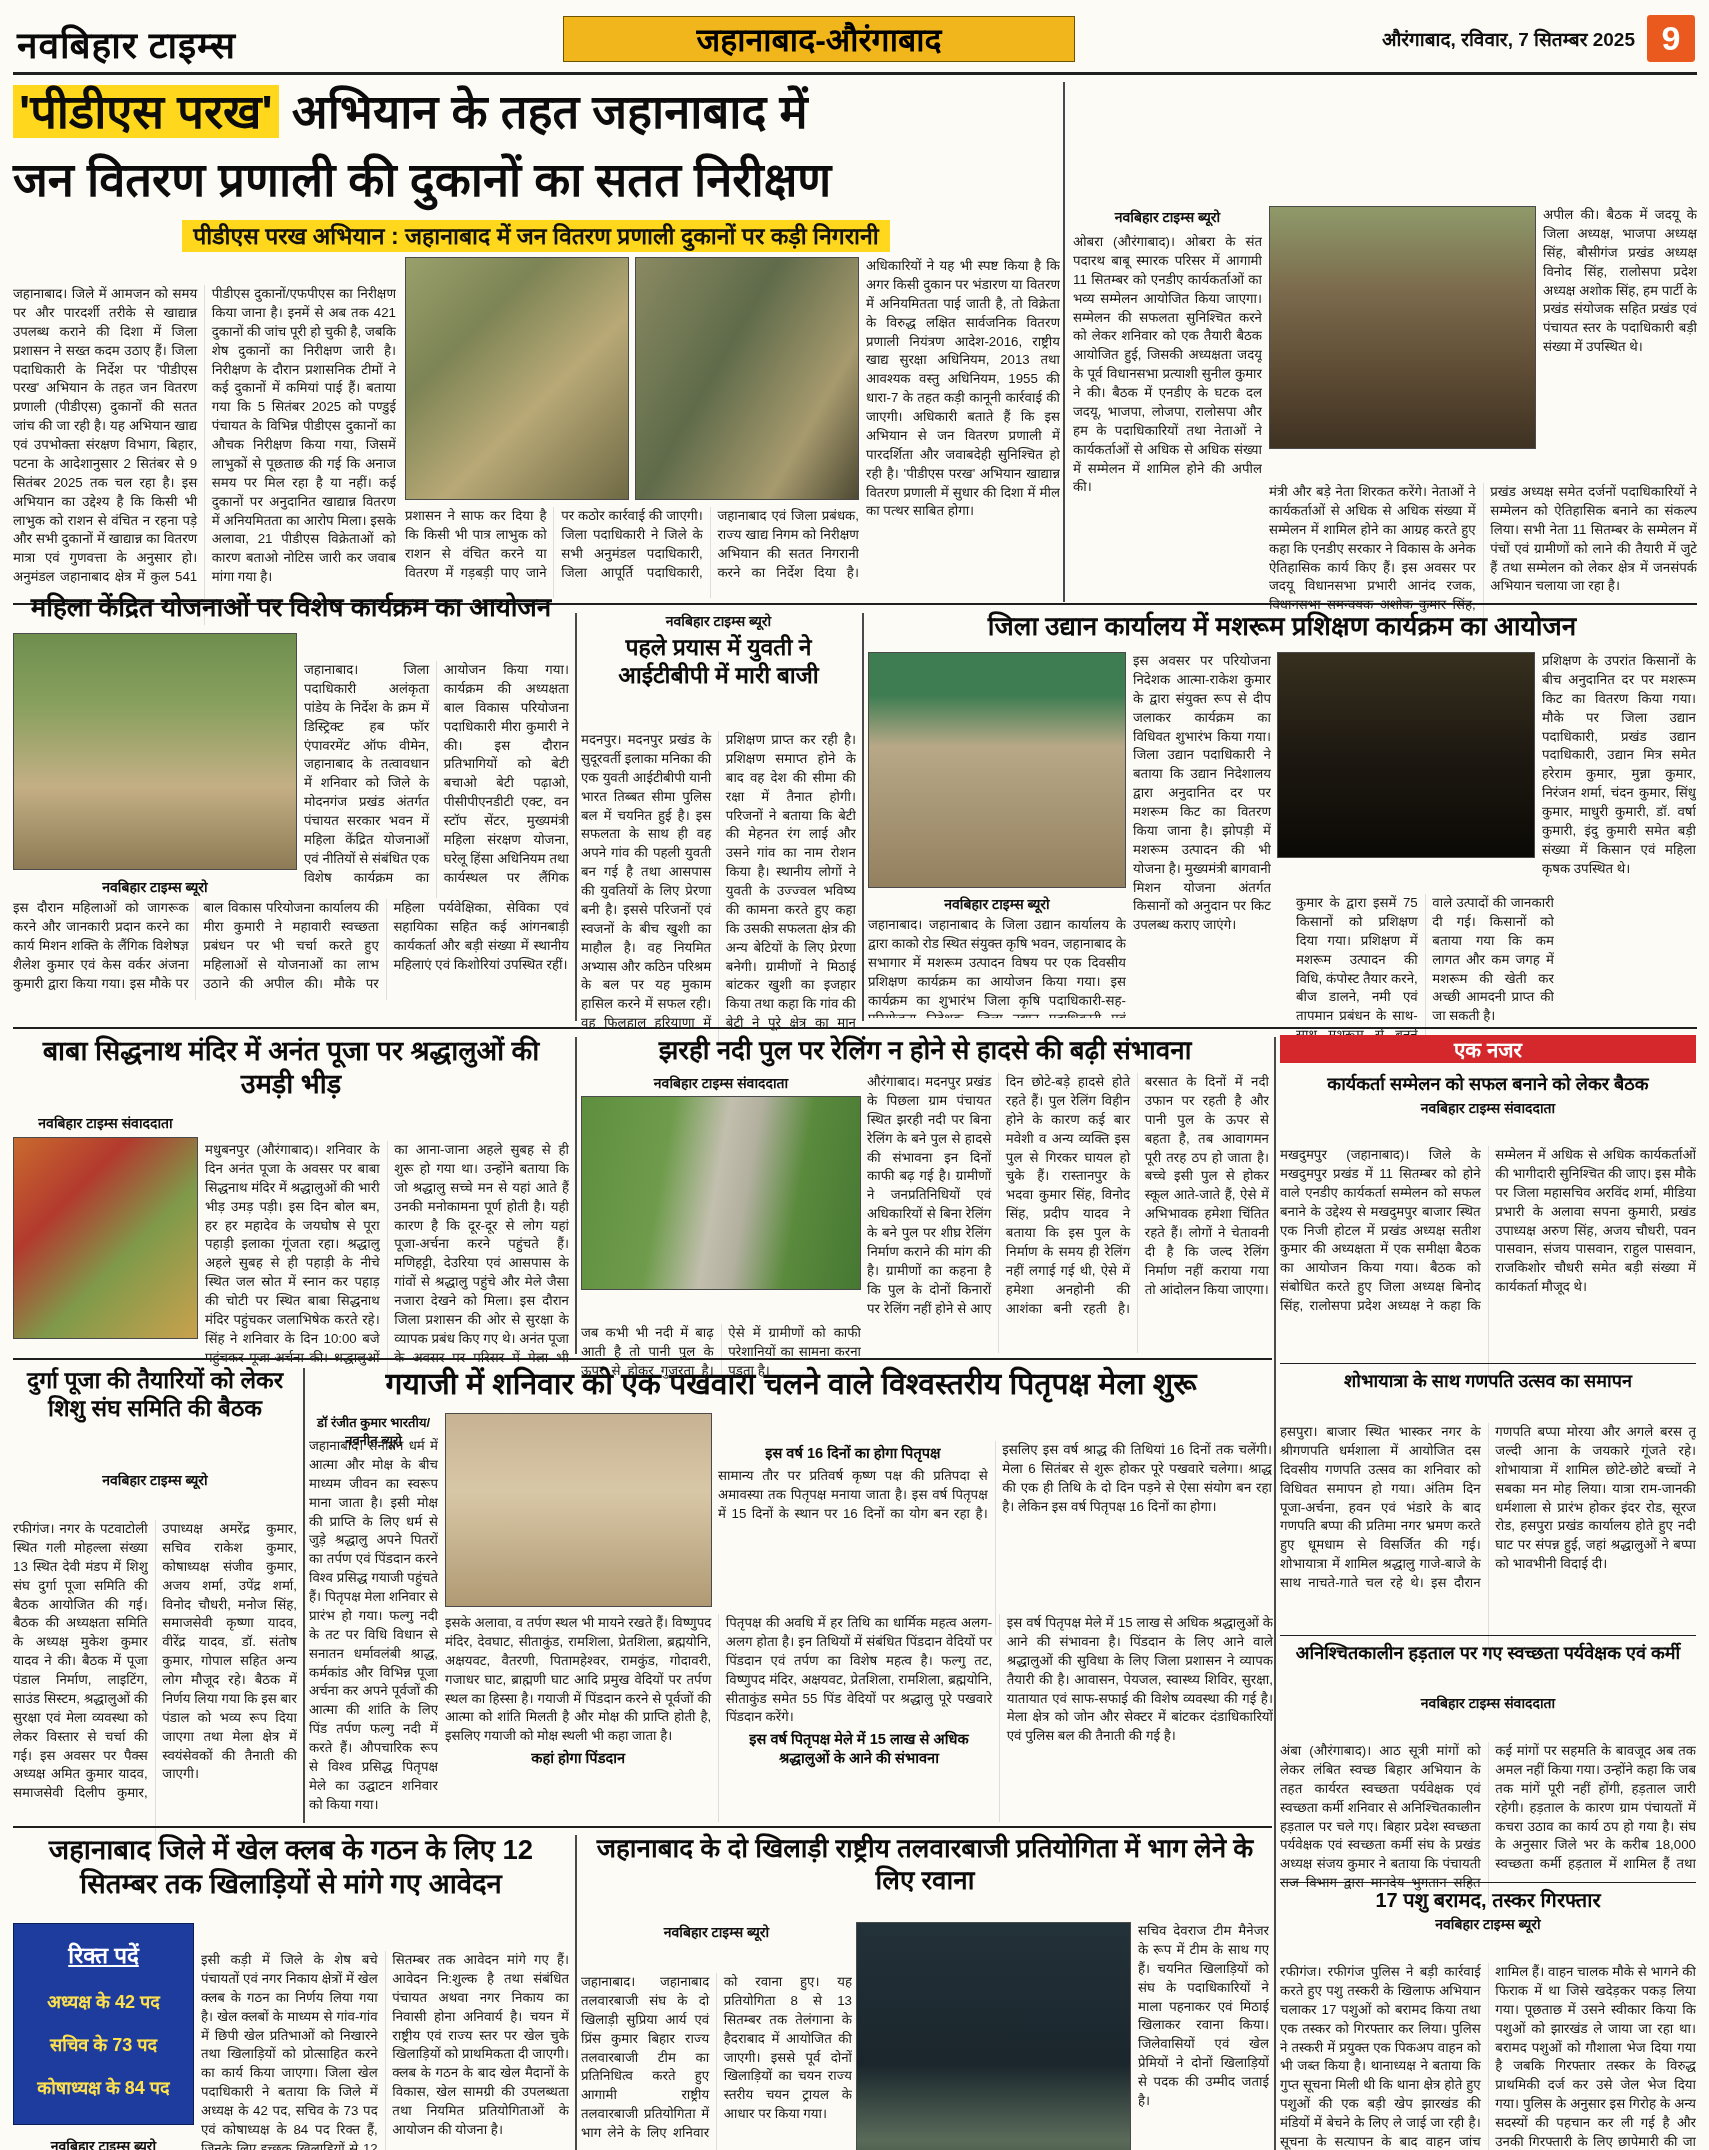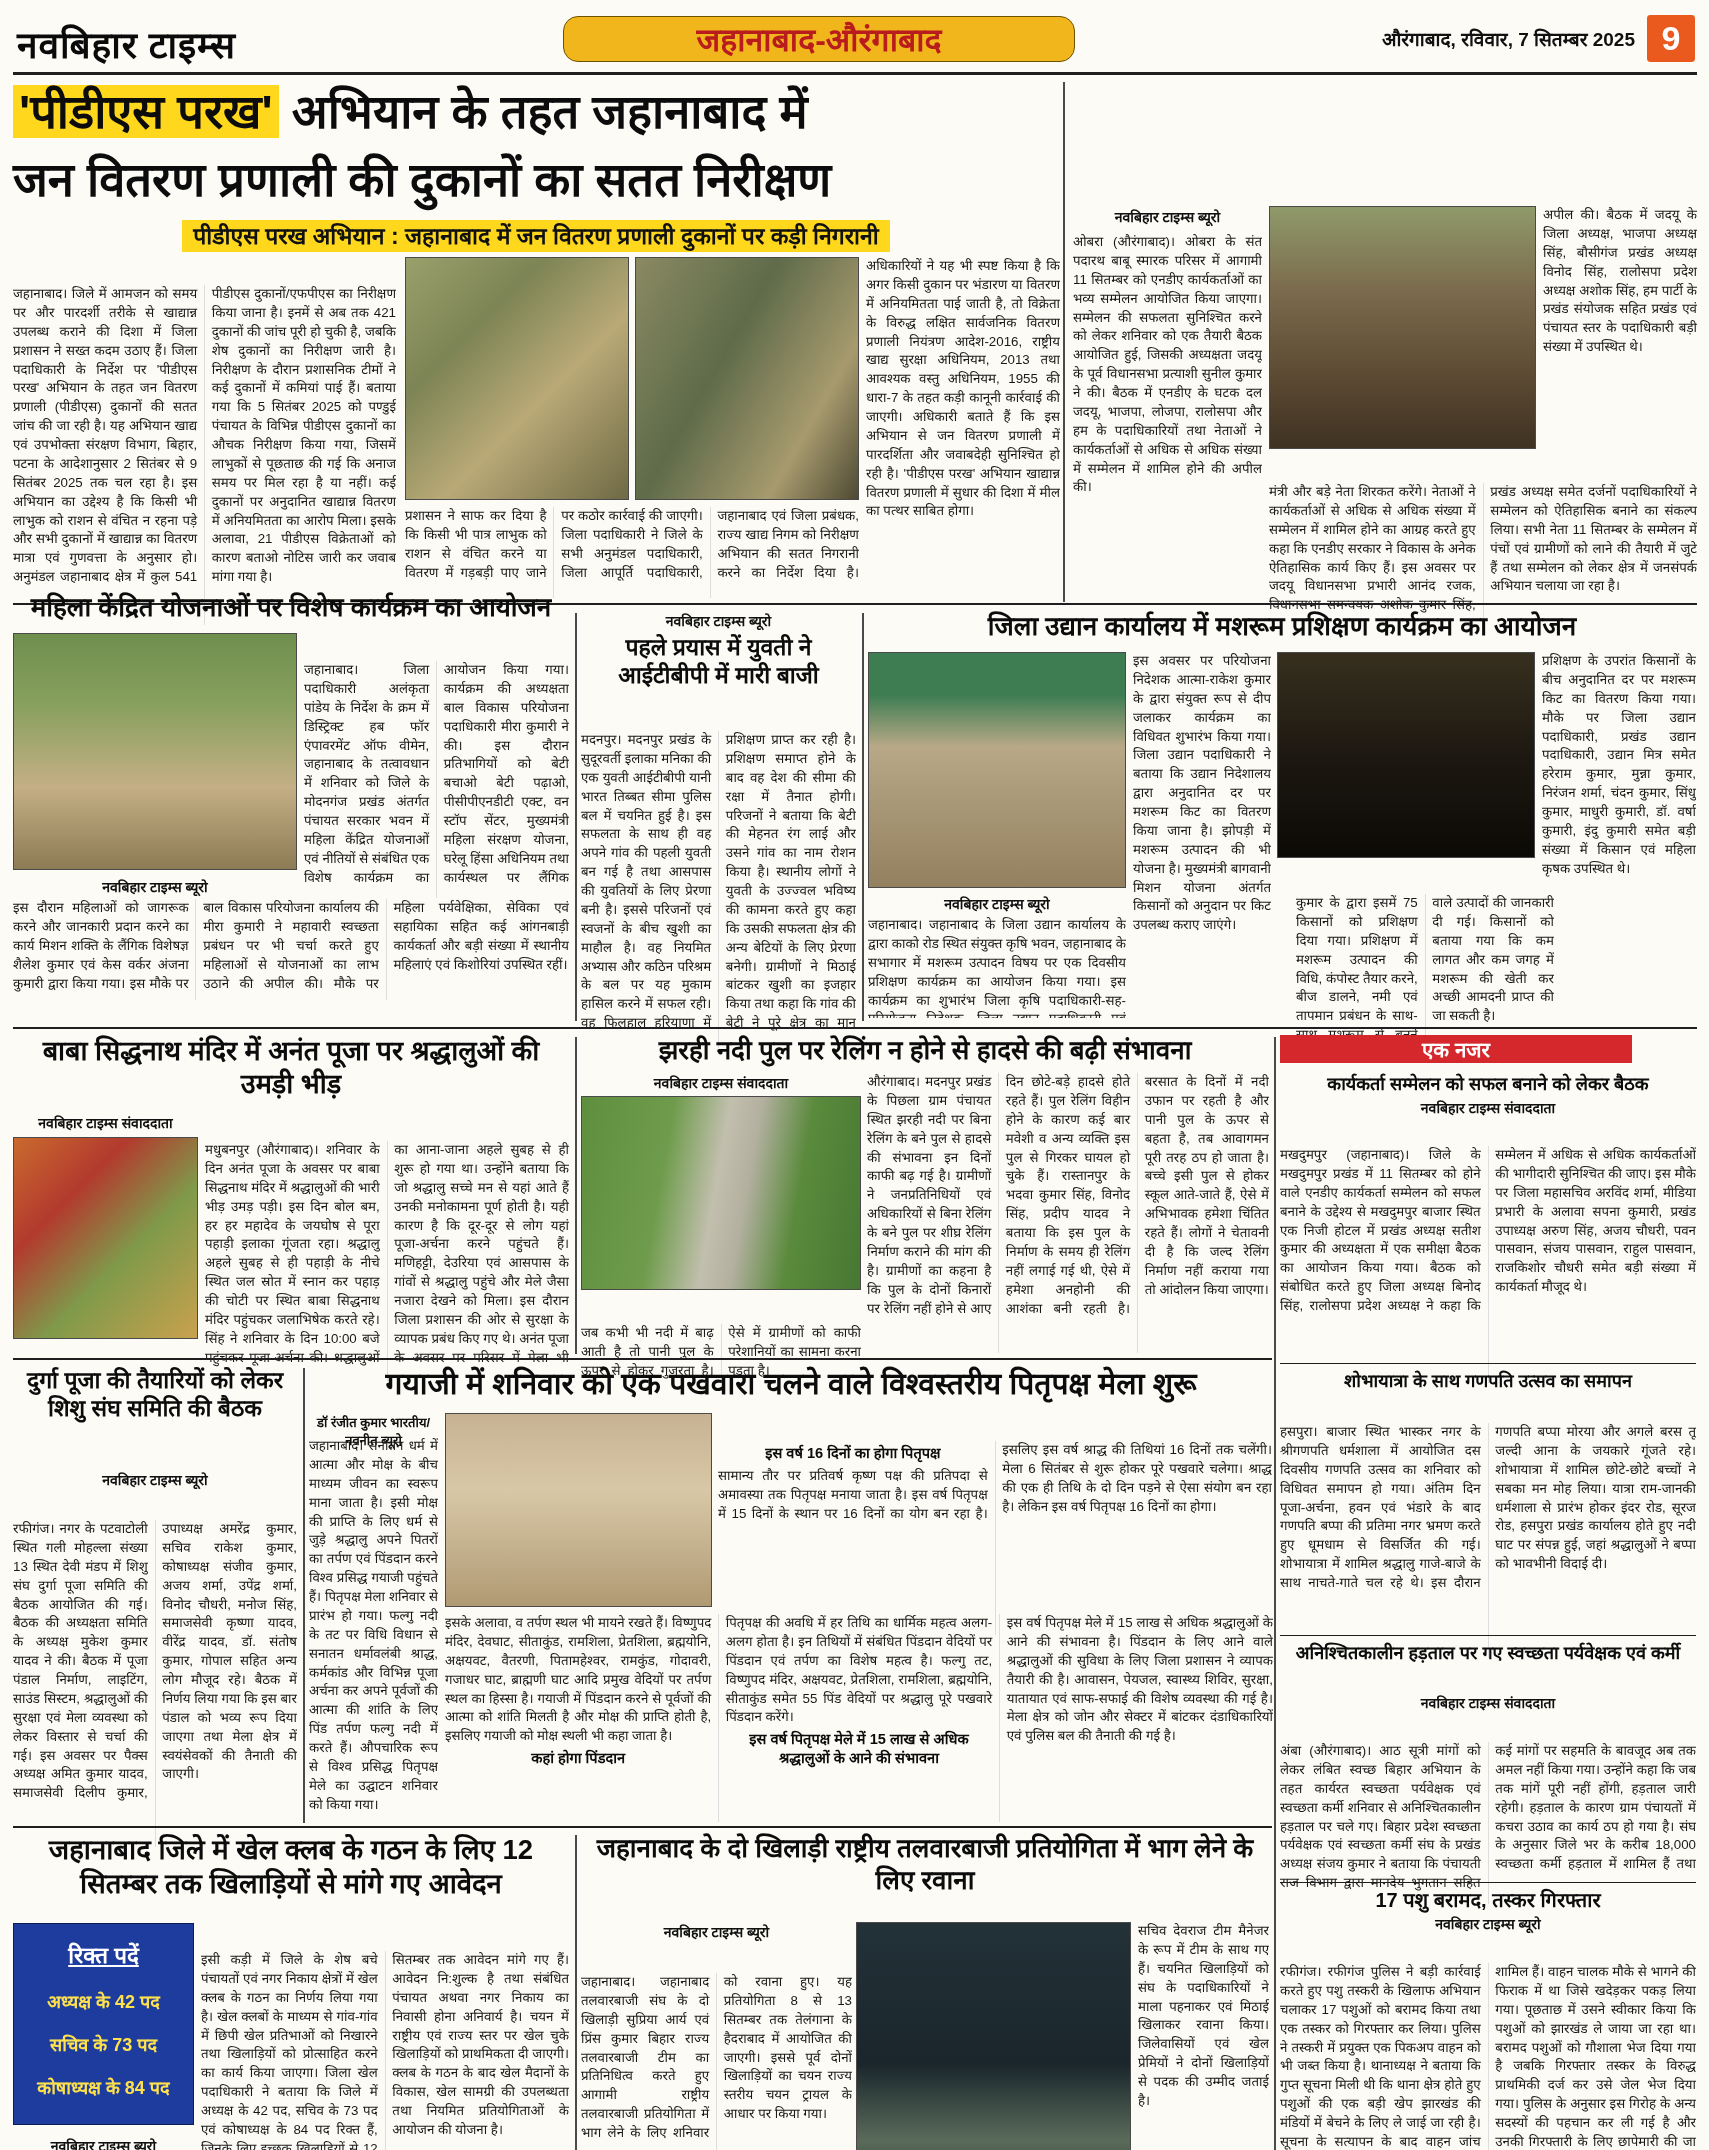--- a/index.html
+++ b/index.html
@@ -11,22 +11,22 @@
   .body-txt{font-size:13.3px;line-height:1.42;text-align:justify;color:#191919;overflow:hidden;}
   .c2{column-count:2;column-gap:14.6px;column-rule:0.4px solid #ddd;margin-top:28px;}
   .c3{column-count:3;column-gap:14.6px;column-rule:0.4px solid #ddd;}
   .byline{font-size:14px;font-weight:bold;text-align:center;color:#101010;}
   .photo{border:0.9px solid #4a4a4a;}
   .rule-h{background:#1f1f1f;}
   .rule-v{background:#4a4a4a;}
   .hl{background:var(--highlight,#ffd81e);padding:0 6px;}
   .subhl{background:var(--highlight,#ffd81e);padding:3.4px 11.2px;font-weight:bold;font-size:23px;color:#111;margin-top:28px;}
   .masthead{font-size:37px;font-weight:bold;color:#0a0a0a;letter-spacing:0.9px;}
-  .banner{background:var(--banner-gold,#f2b61d);border:1.3px solid #6b5300;border-radius:15px;
-          display:flex;align-items:center;justify-content:center;font-size:32px;font-weight:bold;color:#b91c1c;}
+  .banner{background:var(--banner-gold,#f2b61d);border:1.3px solid #6b5300;border-radius:0;
+          display:flex;align-items:center;justify-content:center;font-size:32px;font-weight:bold;color:#000000;}
   .dateline{font-size:19px;font-weight:bold;text-align:right;color:#111;}
   .pagebox{background:var(--page-box,#ea5a1e);color:#fff;display:flex;align-items:center;justify-content:center;
            font-size:34px;font-weight:bold;border-radius:3.4px;}
   .rail-bar{background:var(--rail-red,#d5282c);color:#fff;font-weight:bold;font-size:20.6px;
             display:flex;align-items:center;justify-content:center;}
   .rail-hd{font-weight:bold;font-size:18px;text-align:center;color:#0c0c0c;line-height:1.25;}
   .vac{background:var(--vacancy-blue,#1e3c9e);border:1.7px solid #0c1c55;text-align:center;}
   .vac-t{font-size:22.4px;font-weight:bold;color:#ffffff;margin-top:14.6px;text-decoration:underline;}
   .vac-it{font-size:18px;font-weight:bold;color:var(--vacancy-yellow,#ffe14d);margin-top:19px;}
   .sub-ttl{font-weight:bold;text-align:center;font-size:14.6px;line-height:1.3;margin:2.6px 0 4.3px 0;color:#0c0c0c;}
@@ -124,21 +124,21 @@
     <div class="ab hd ctr" style="left:0;top:0;width:688px;font-size:26px;">झरही नदी पुल पर रेलिंग न होने से हादसे की बढ़ी संभावना</div>
     <div class="ab byline" style="left:0;top:38px;width:280px;">नवबिहार टाइम्स संवाददाता</div>
     <div class="ab photo p-road" style="left:0;top:61px;width:280px;height:194px;"></div>
     <div class="ab body-txt c2" style="left:0;top:261px;width:280px;height:58px;">जब कभी भी नदी में बाढ़ आती है तो पानी पुल के ऊपर से होकर गुजरता है। ऐसे में ग्रामीणों को काफी परेशानियों का सामना करना पड़ता है।</div>
     <div class="ab body-txt c3" style="left:286px;top:38px;width:402px;height:280px;">औरंगाबाद। मदनपुर प्रखंड के पिछला ग्राम पंचायत स्थित झरही नदी पर बिना रेलिंग के बने पुल से हादसे की संभावना इन दिनों काफी बढ़ गई है। ग्रामीणों ने जनप्रतिनिधियों एवं अधिकारियों से बिना रेलिंग के बने पुल पर शीघ्र रेलिंग निर्माण कराने की मांग की है। ग्रामीणों का कहना है कि पुल के दोनों किनारों पर रेलिंग नहीं होने से आए दिन छोटे-बड़े हादसे होते रहते हैं। पुल रेलिंग विहीन होने के कारण कई बार मवेशी व अन्य व्यक्ति इस पुल से गिरकर घायल हो चुके हैं। रास्तानपुर के भदवा कुमार सिंह, विनोद सिंह, प्रदीप यादव ने बताया कि इस पुल के निर्माण के समय ही रेलिंग नहीं लगाई गई थी, ऐसे में हमेशा अनहोनी की आशंका बनी रहती है। बरसात के दिनों में नदी उफान पर रहती है और पानी पुल के ऊपर से बहता है, तब आवागमन पूरी तरह ठप हो जाता है। बच्चे इसी पुल से होकर स्कूल आते-जाते हैं, ऐसे में अभिभावक हमेशा चिंतित रहते हैं। लोगों ने चेतावनी दी है कि जल्द रेलिंग निर्माण नहीं कराया गया तो आंदोलन किया जाएगा।</div>
   </div>
 
   <div class="ab rule-v" style="left:1274px;top:1037px;width:1.7px;height:1624px;"></div>
 
   <div class="ab" style="left:1280px;top:1035px;width:416px;height:1628px;">
-    <div class="ab rail-bar" style="left:0;top:0;width:352px;height:28px;">एक नजर</div>
+    <div class="ab rail-bar" style="left:0;top:0;width:416px;height:28px;">एक नजर</div>
 
     <div class="ab rail-hd" style="left:0;top:38px;width:416px;">कार्यकर्ता सम्मेलन को सफल बनाने को लेकर बैठक</div>
     <div class="ab byline" style="left:0;top:63px;width:416px;">नवबिहार टाइम्स संवाददाता</div>
     <div class="ab body-txt c2" style="left:0;top:83px;width:416px;height:237px;">मखदुमपुर (जहानाबाद)। जिले के मखदुमपुर प्रखंड में 11 सितम्बर को होने वाले एनडीए कार्यकर्ता सम्मेलन को सफल बनाने के उद्देश्य से मखदुमपुर बाजार स्थित एक निजी होटल में प्रखंड अध्यक्ष सतीश कुमार की अध्यक्षता में एक समीक्षा बैठक का आयोजन किया गया। बैठक को संबोधित करते हुए जिला अध्यक्ष बिनोद सिंह, रालोसपा प्रदेश अध्यक्ष ने कहा कि सम्मेलन में अधिक से अधिक कार्यकर्ताओं की भागीदारी सुनिश्चित की जाए। इस मौके पर जिला महासचिव अरविंद शर्मा, मीडिया प्रभारी के अलावा सपना कुमारी, प्रखंड उपाध्यक्ष अरुण सिंह, अजय चौधरी, पवन पासवान, संजय पासवान, राहुल पासवान, राजकिशोर चौधरी समेत बड़ी संख्या में कार्यकर्ता मौजूद थे।</div>
 
     <div class="ab rule-h" style="left:0;top:328px;width:416px;height:1.3px;"></div>
     <div class="ab rail-hd" style="left:0;top:335px;width:416px;">शोभायात्रा के साथ गणपति उत्सव का समापन</div>
     <div class="ab body-txt c2" style="left:0;top:360px;width:416px;height:235px;">हसपुरा। बाजार स्थित भास्कर नगर के श्रीगणपति धर्मशाला में आयोजित दस दिवसीय गणपति उत्सव का शनिवार को विधिवत समापन हो गया। अंतिम दिन पूजा-अर्चना, हवन एवं भंडारे के बाद गणपति बप्पा की प्रतिमा नगर भ्रमण करते हुए धूमधाम से विसर्जित की गई। शोभायात्रा में शामिल श्रद्धालु गाजे-बाजे के साथ नाचते-गाते चल रहे थे। इस दौरान गणपति बप्पा मोरया और अगले बरस तू जल्दी आना के जयकारे गूंजते रहे। शोभायात्रा में शामिल छोटे-छोटे बच्चों ने सबका मन मोह लिया। यात्रा राम-जानकी धर्मशाला से प्रारंभ होकर इंदर रोड, सूरज रोड, हसपुरा प्रखंड कार्यालय होते हुए नदी घाट पर संपन्न हुई, जहां श्रद्धालुओं ने बप्पा को भावभीनी विदाई दी।</div>
 
     <div class="ab rule-h" style="left:0;top:600px;width:416px;height:1.3px;"></div>

